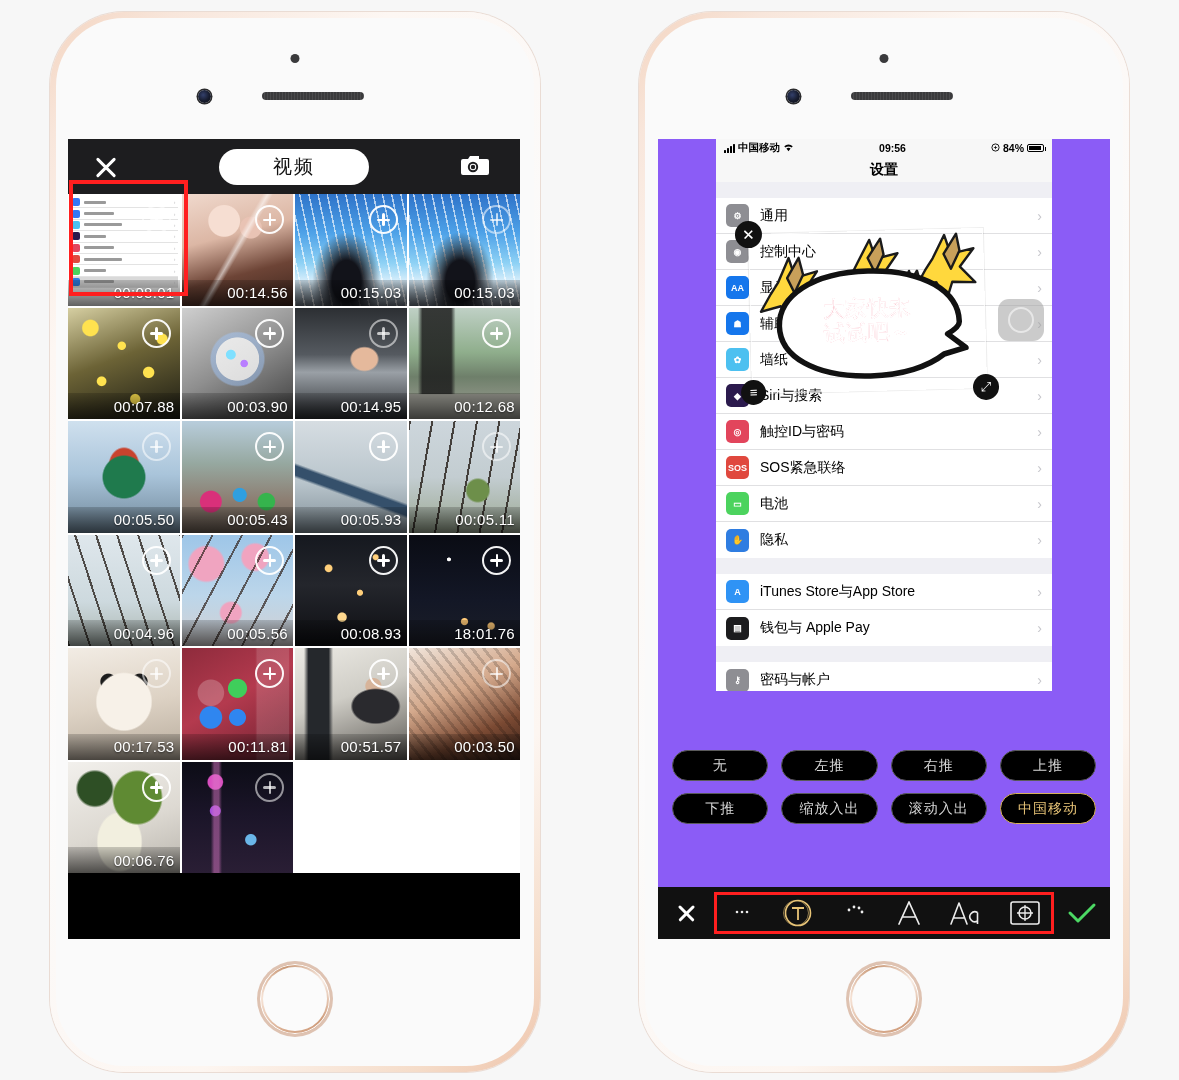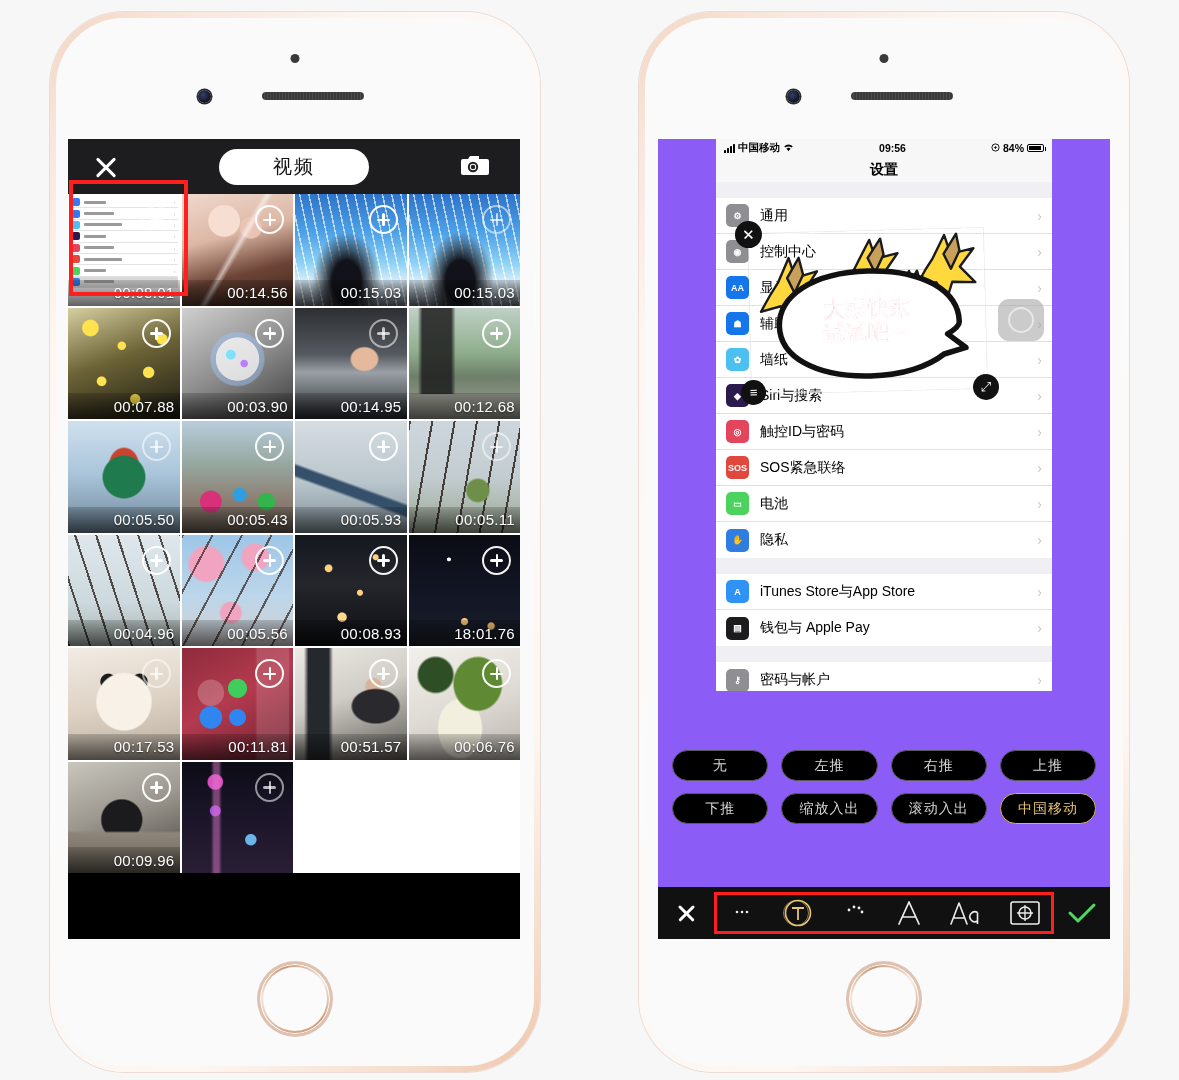--- a/index.html
+++ b/index.html
@@ -337,31 +337,30 @@
             <div class="dur">00:11.81</div>
           </div>
           <div class="cell">
             <div class="art" style="background:linear-gradient(160deg,#eceae4 0%,#cfcdc6 44%,#5d5a55 100%)"></div>
       <div class="art" style="background:linear-gradient(90deg,transparent 8%,#25282c 12% 30%,transparent 34%)"></div>
       <div class="art" style="background:radial-gradient(ellipse at 72% 52%,#2a2a2e 0 20%,transparent 22%),radial-gradient(circle at 70% 34%,#d7b49a 0 7%,transparent 8%)"></div>
             <div class="plus"></div>
             <div class="dur">00:51.57</div>
           </div>
           <div class="cell">
+            <div class="art" style="background:linear-gradient(155deg,#f0e4da 0%,#d4a98c 40%,#7b4a33 72%,#3a2118 100%)"></div>
+      <div class="art" style="background:repeating-linear-gradient(52deg,rgba(0,0,0,.16) 0 3px,transparent 3px 9px)"></div>
+            <div class="plus dim"></div>
+            <div class="dur">00:03.50</div>
+          </div>
+          <div class="cell">
             <div class="art" style="background:linear-gradient(160deg,#f2f0ec 0%,#ddd9d2 55%,#b9b5ad 100%)"></div>
       <div class="art" style="background:radial-gradient(ellipse at 62% 32%,#5f8a33 0 24%,transparent 26%),radial-gradient(ellipse at 46% 72%,#f2efdf 0 25%,transparent 27%),radial-gradient(ellipse at 24% 24%,#2e4f25 0 14%,transparent 16%)"></div>
             <div class="plus"></div>
             <div class="dur">00:06.76</div>
-          </div>
-          <div class="cell">
-            <div class="art" style="background:linear-gradient(160deg,#c9c6bd 0%,#9b978e 45%,#45423d 100%)"></div>
-      <div class="art" style="background:radial-gradient(ellipse at 48% 52%,#1b1b1d 0 24%,transparent 26%)"></div>
-      <div class="art" style="background:linear-gradient(180deg,transparent 62%,#8d8579 64%,#6b6459 100%)"></div>
-            <div class="plus"></div>
-            <div class="dur">00:09.96</div>
           </div>
           <div class="cell">
             <div class="art" style="background:linear-gradient(180deg,#0c0c16 0%,#1b1529 48%,#2a1e35 100%)"></div>
       <div class="art" style="background:radial-gradient(circle at 30% 18%,#d94fc0 0 6%,transparent 7%),radial-gradient(circle at 30% 44%,#a44fd9 0 5%,transparent 6%),radial-gradient(circle at 62% 70%,#6ab6e8 0 5%,transparent 6%)"></div>
       <div class="art" style="background:linear-gradient(90deg,transparent 26%,rgba(220,120,200,.5) 29% 33%,transparent 36%)"></div>
             <div class="plus dim"></div>
           </div>
         </div>
 
       <div class="hl-box" style="left:1px;top:41px;width:119px;height:116px;"></div>

